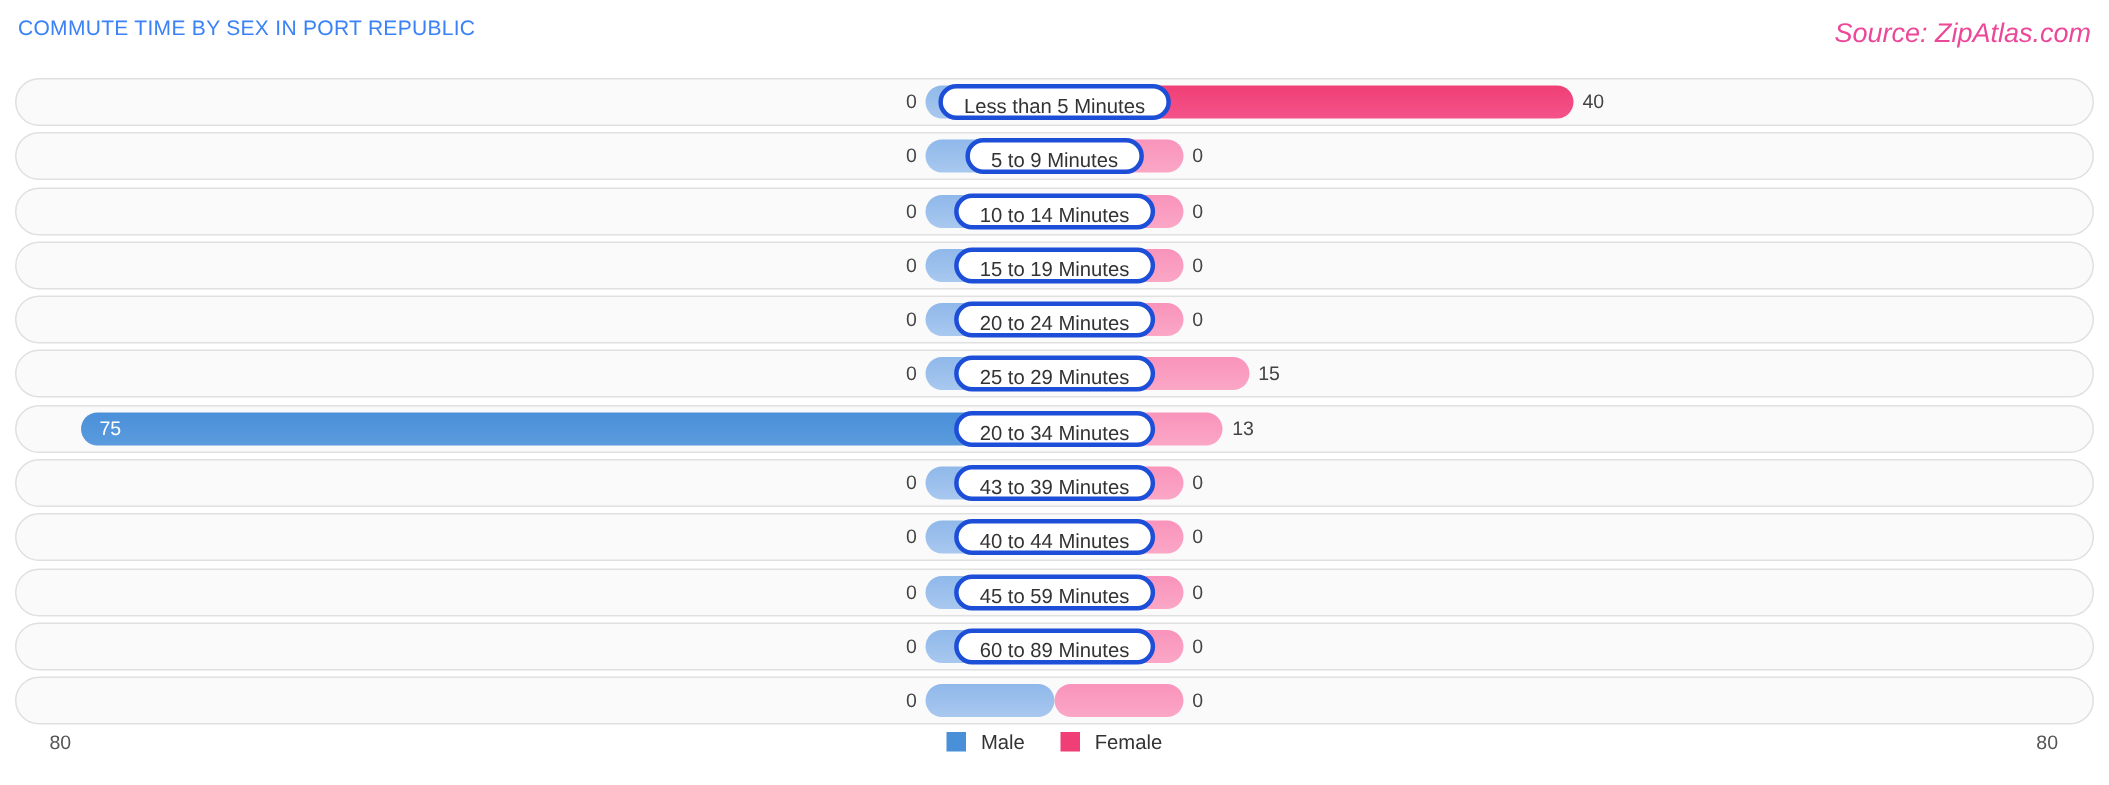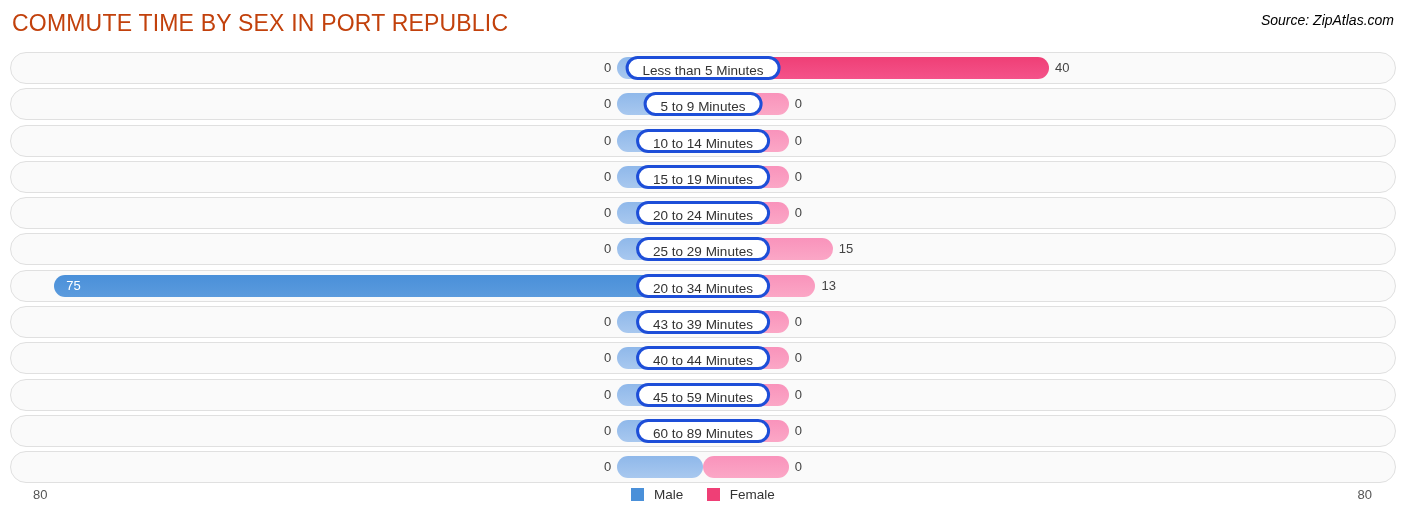--- a/index.html
+++ b/index.html
@@ -17,33 +17,33 @@
   .chart-wrap {
     position: relative;
     width: 1406px;
     height: 523px;
     box-sizing: border-box;
   }
   .title {
     position: absolute;
     left: 12px;
     top: 10px;
-    font-size: 23px;
-    color: #c2410c;
+    font-size: 14px;
+    color: #3b82f6;
     letter-spacing: 0.2px;
     white-space: nowrap;
     text-align: right;
   }
   .source {
     position: absolute;
     right: 12px;
     top: 12px;
-    font-size: 14px;
+    font-size: 18px;
     font-style: italic;
-    color: #000000;
+    color: #ec4899;
     white-space: nowrap;
   }
   .rows {
     position: absolute;
     left: 10px;
     top: 52px;
     width: 1386px;
   }
   .row {
     position: relative;

